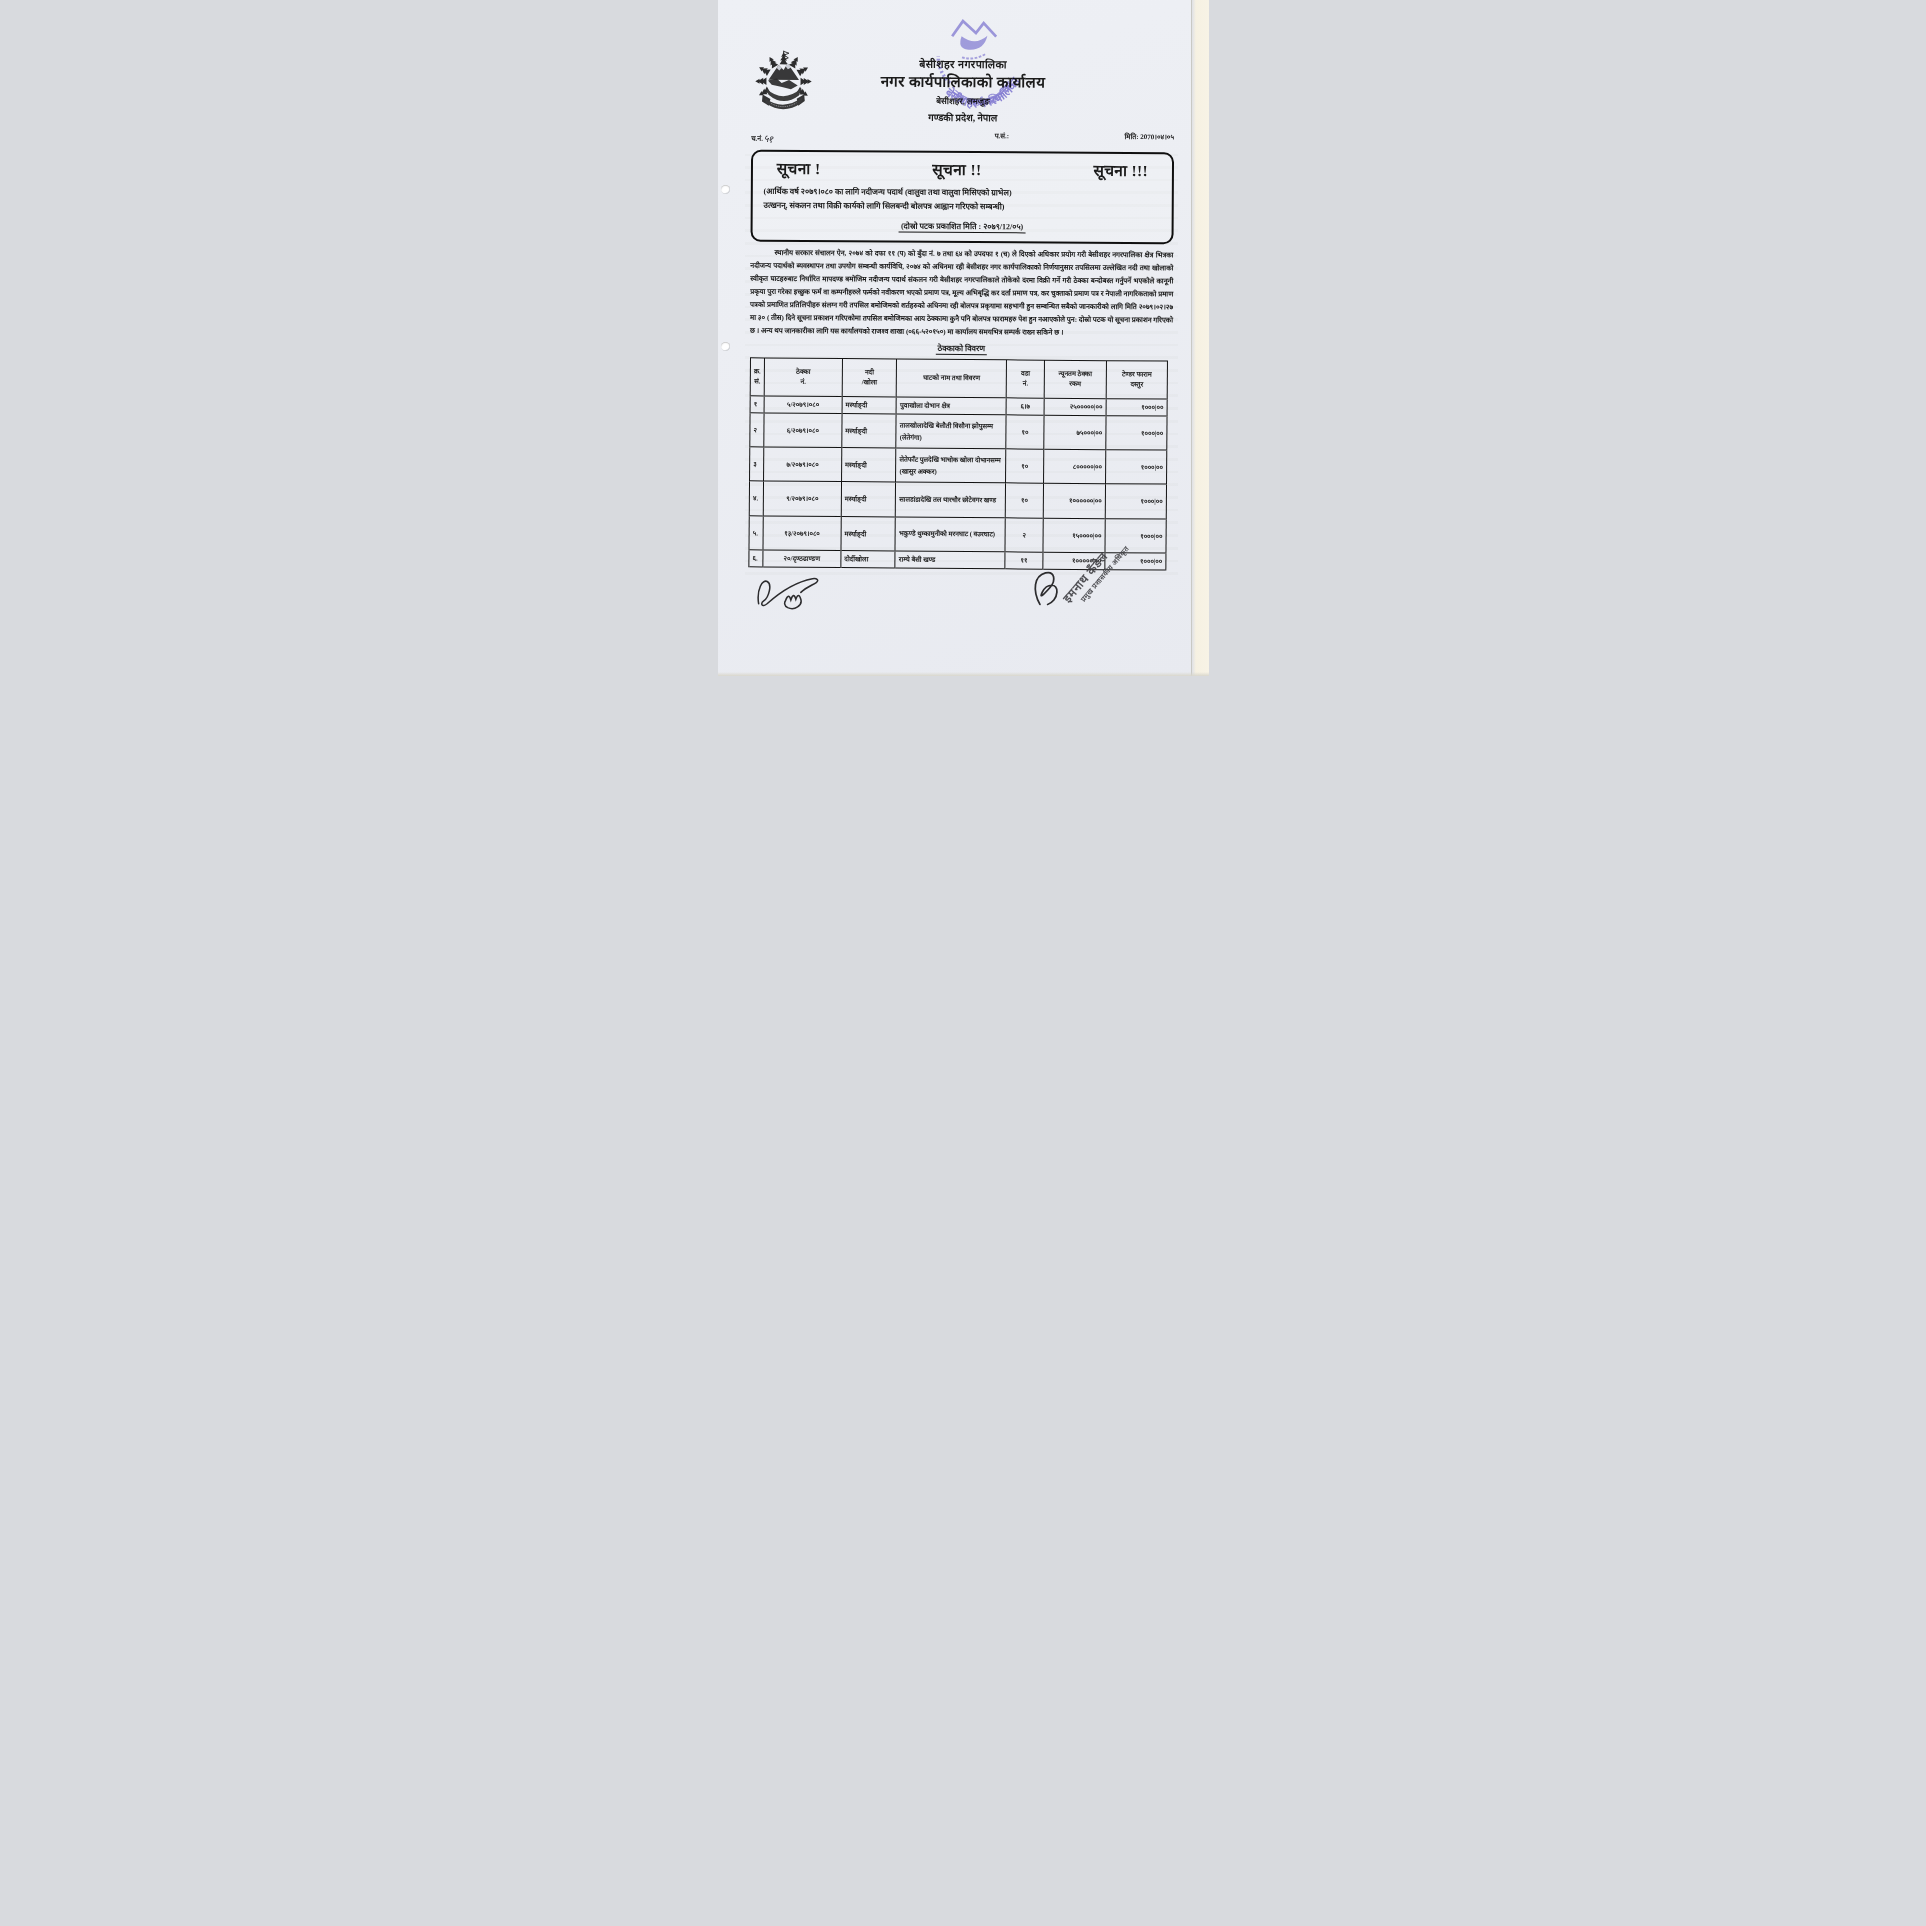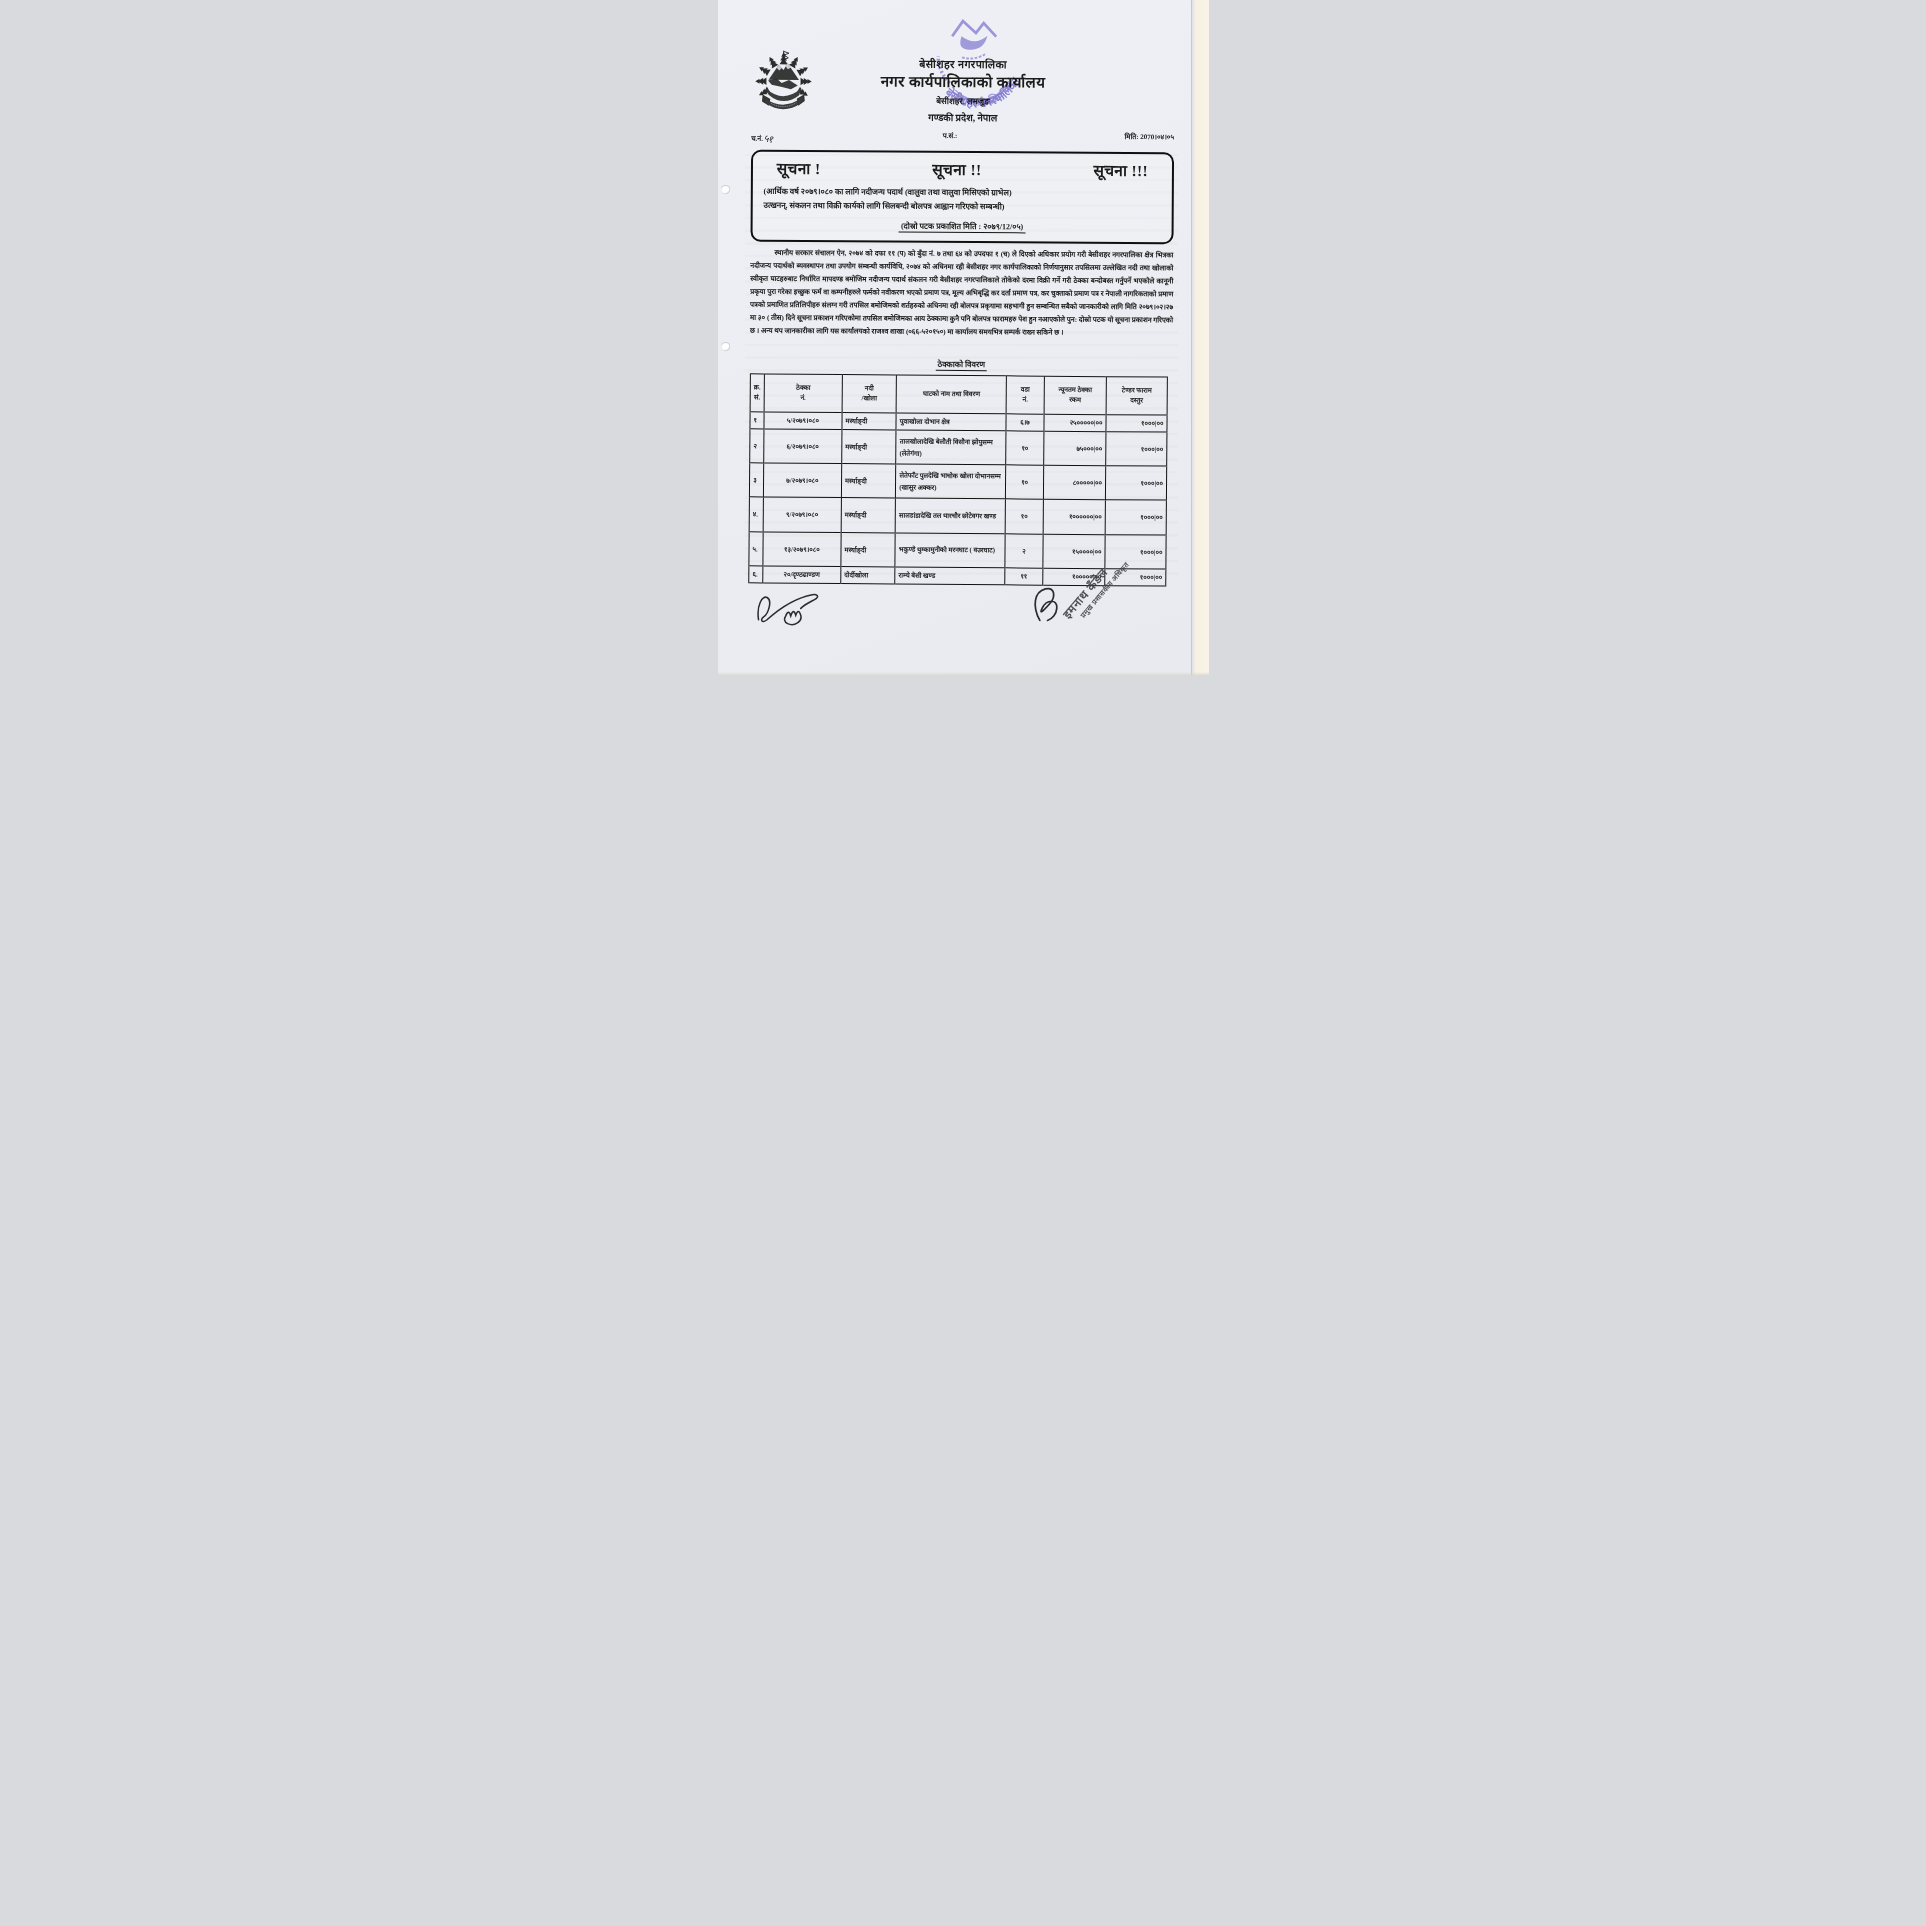--- a/index.html
+++ b/index.html
@@ -35,40 +35,40 @@
   .stamp{position:absolute;left:203px;top:8.5px;width:116px;height:116px;opacity:.7;
     mix-blend-mode:multiply;transform:rotate(-10deg);pointer-events:none;}
   .head-text{margin:0 auto;padding-top:58px;text-align:center;line-height:1.15;}
   .head-muni{font-size:10.8px;font-weight:700;letter-spacing:0.4px;}
   .head-office{font-size:15px;font-weight:700;margin-top:3.1px;letter-spacing:0.4px;}
   .head-addr{font-size:8.5px;font-weight:700;margin-top:6.2px;}
   .head-prov{font-size:9.6px;font-weight:700;margin-top:5.4px;}
 
   .ref-line{display:flex;align-items:flex-start;margin-top:7.7px;font-size:7px;font-weight:700;}
   .ref-chalani{flex:0 0 33%;}
-  .ref-patra{flex:0 0 28%;text-align:center;}
+  .ref-patra{flex:0 0 28%;text-align:right;}
   .ref-date{flex:1;text-align:right;}
   .handwritten{display:inline-block;font-size:10px;font-weight:400;color:#2e2e33;
     transform:rotate(10deg) skewX(-10deg) translateY(1.5px);letter-spacing:-0.8px;}
 
   .notice-box{margin-top:6.2px;border:2.3px solid #0f0f0f;border-radius:10px;
     padding:6.2px 10.8px 7.7px 10.8px;background:rgba(255,255,255,.14);}
   .notice-titles{display:flex;justify-content:space-between;padding:0 13px;
     font-size:15.4px;font-weight:700;letter-spacing:0.4px;}
   .notice-sub{margin-top:5.4px;font-size:8px;font-weight:700;line-height:1.75;text-align:left;}
   .notice-pub-wrap{text-align:center;margin-top:6.2px;}
   .notice-pub{display:inline-block;font-size:8px;font-weight:700;
     border-bottom:1.5px solid #151515;padding:0 2.3px 1.2px 2.3px;}
 
   .body-par{margin:5.4px 0 0 0;font-size:7px;font-weight:700;line-height:1.86;
     text-align:justify;text-indent:24px;color:#161616;}
 
   .table-title-wrap{text-align:center;margin-top:3.1px;}
   .table-title{display:inline-block;font-size:8px;font-weight:700;
-    border-bottom:1.2px solid #161616;padding:0 1.5px 0.8px 1.5px;margin-top:16px;}
+    border-bottom:1.2px solid #161616;padding:0 1.5px 0.8px 1.5px;}
 
   table.contract{border-collapse:collapse;margin-top:3.9px;width:418px;
     border:1.2px solid #121212;transform:rotate(.1deg);}
   table.contract th,table.contract td{border-left:0.8px solid #121212;border-right:0.8px solid #121212;
     font-size:6.7px;font-weight:700;padding:2.3px 3.1px;vertical-align:middle;}
   table.contract tr{border-top:1.2px solid #121212;}
   table.contract thead tr{border-bottom:1.2px solid #121212;}
   table.contract th{text-align:center;line-height:1.5;height:32px;}
   td.c-sn{text-align:left;padding-left:2.3px;}
   td.c-no{text-align:center;}

